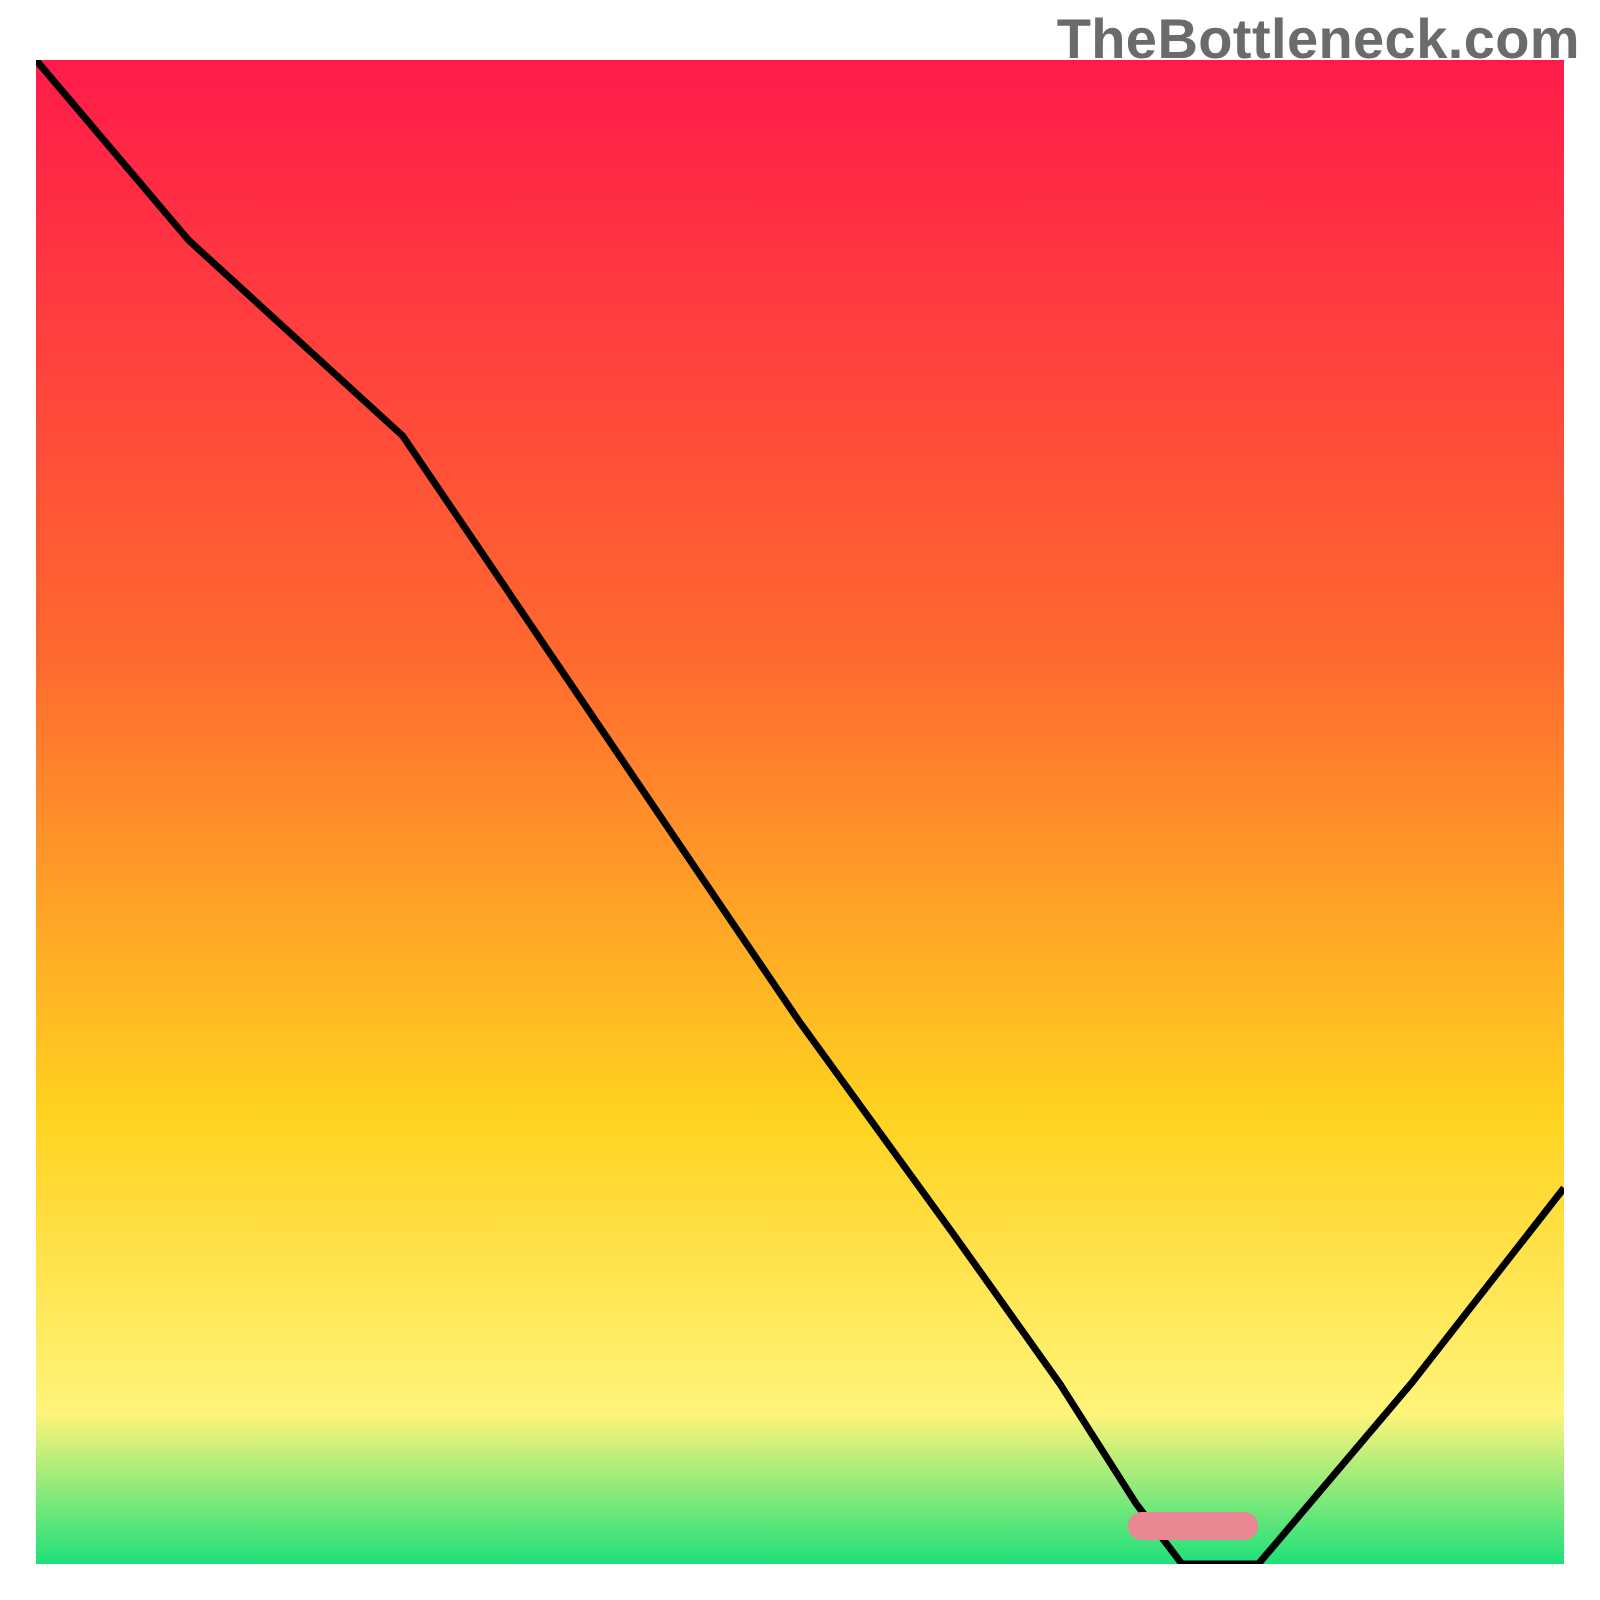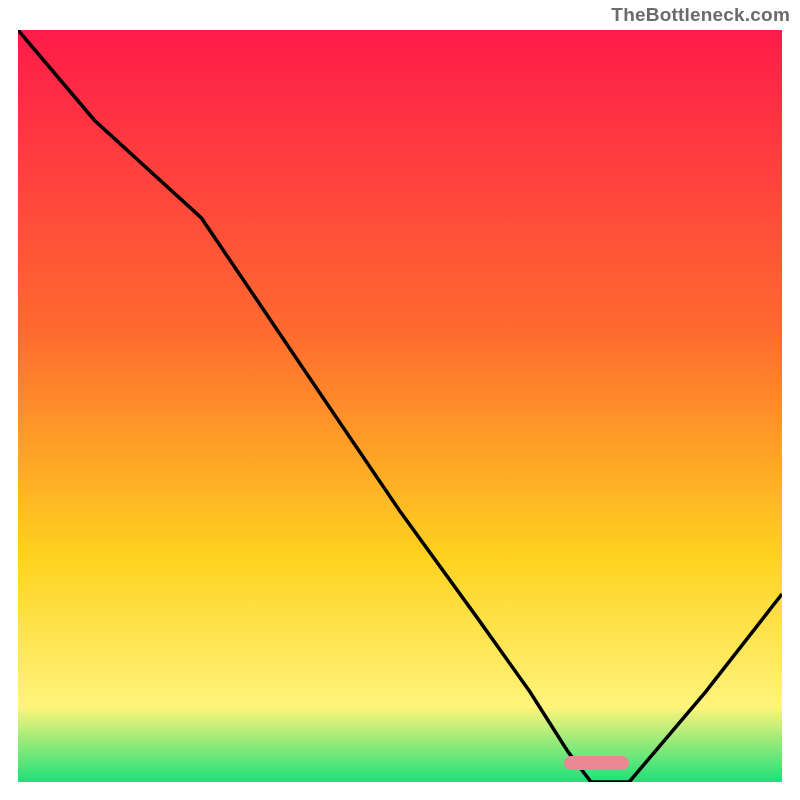--- a/index.html
+++ b/index.html
@@ -13,21 +13,21 @@
   }
   .stage {
     position: relative;
     width: 800px;
     height: 800px;
   }
   .watermark {
     position: absolute;
     top: 4px;
     right: 10px;
-    font-size: 19px;
+    font-size: 28px;
     font-weight: 600;
     color: #6b6b6b;
     letter-spacing: 0.2px;
     user-select: none;
   }
   .plot {
     position: absolute;
     left: 18px;
     top: 30px;
     width: 764px;

